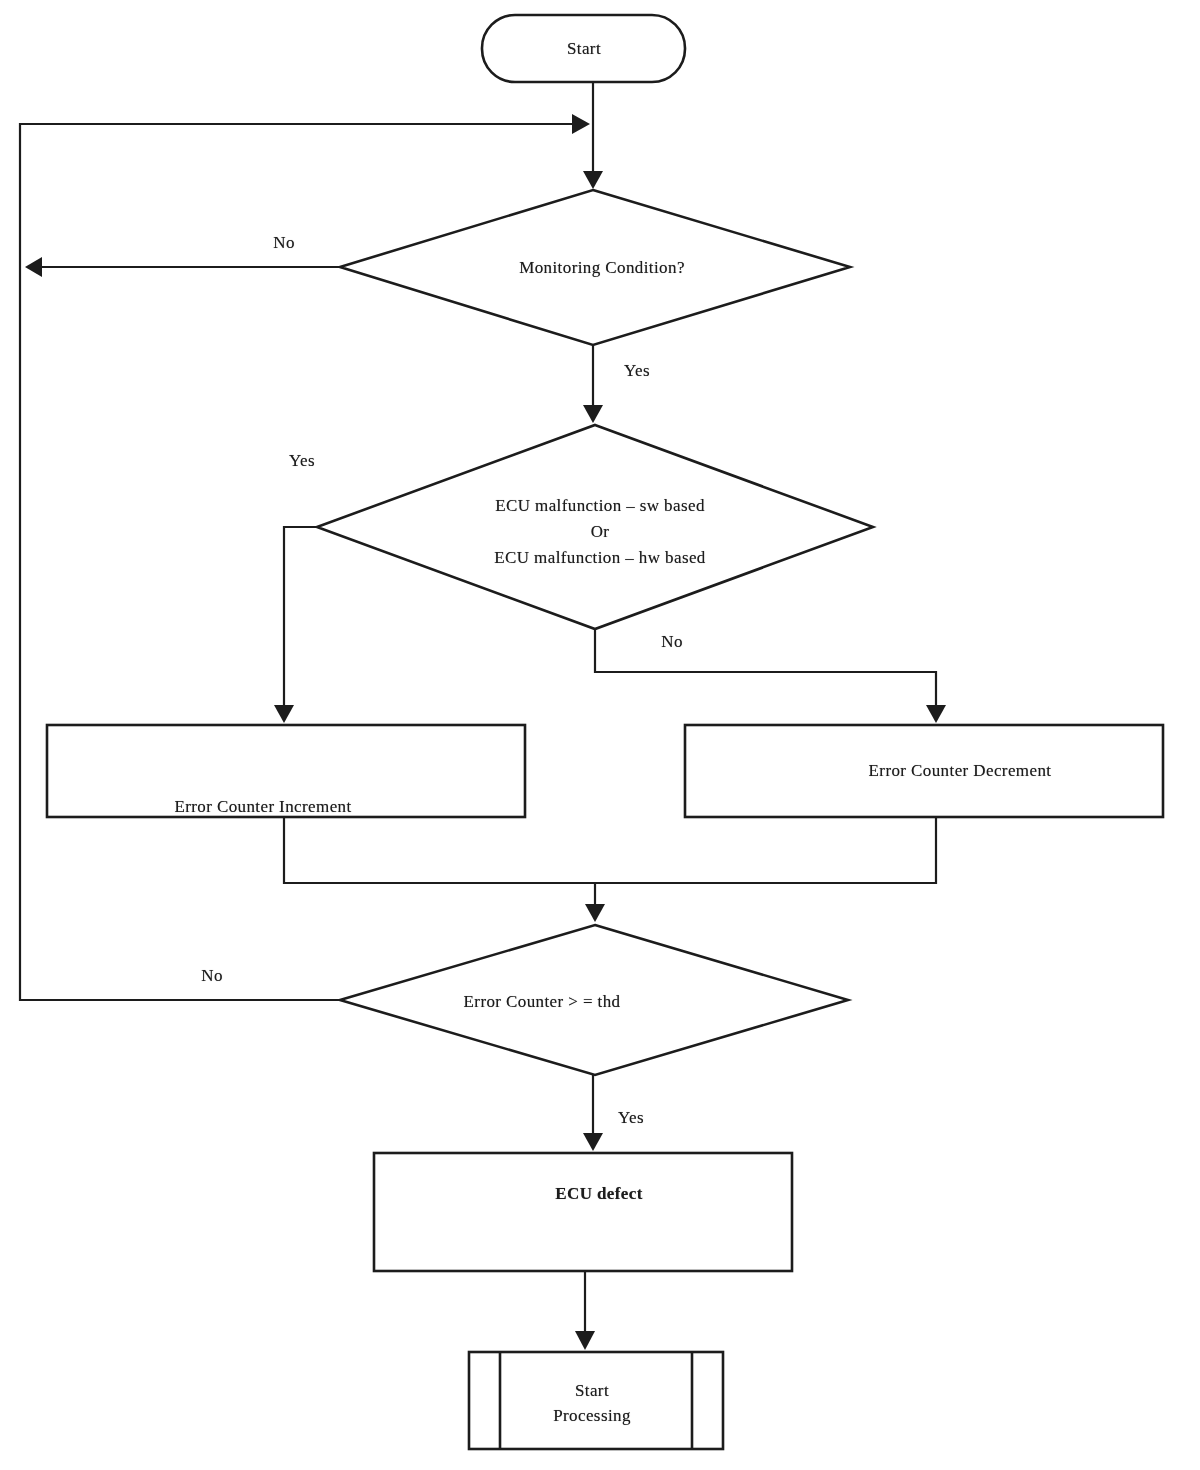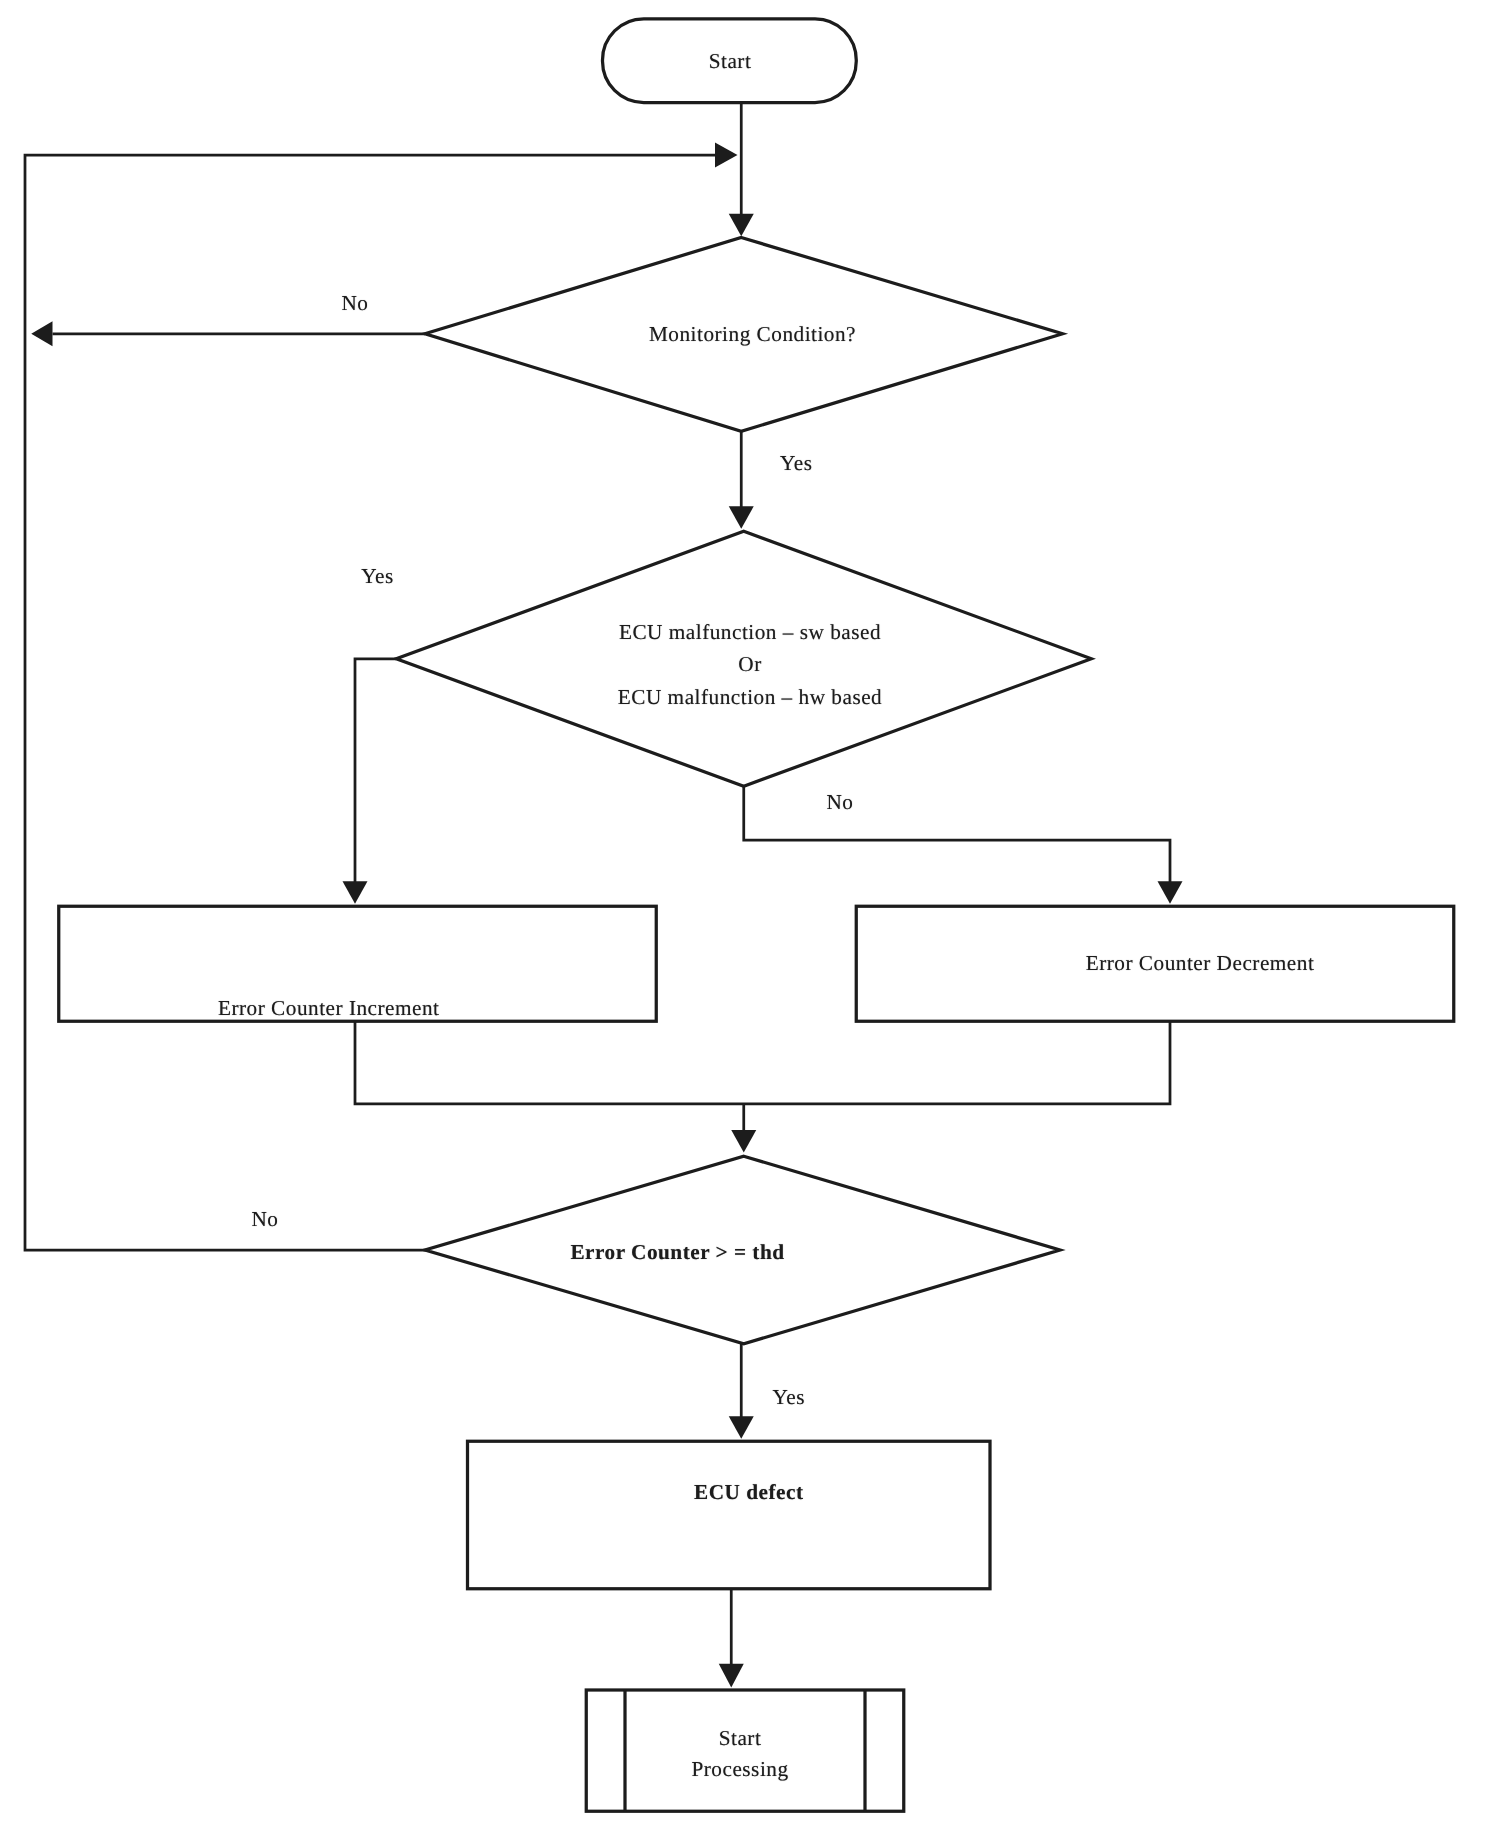--- a/index.html
+++ b/index.html
@@ -98,21 +98,21 @@
   <div class="lbl" style="left:585px; top:268px;margin-left:17px;">Monitoring Condition?</div>
 
   <div class="lbl" style="left:600px; top:532px;">
     <span>ECU malfunction – sw based</span>
     <span>Or</span>
     <span>ECU malfunction – hw based</span>
   </div>
 
   <div class="lbl" style="left:263px; top:807px;">Error Counter Increment</div>
   <div class="lbl" style="left:912px; top:771px;margin-left:48px;">Error Counter Decrement</div>
-  <div class="lbl" style="left:542px; top:1002px;font-weight:bold;">Error Counter &gt; = thd</div>
+  <div class="lbl" style="left:542px; top:1002px;">Error Counter &gt; = thd</div>
   <div class="lbl" style="left:599px; top:1194px;font-weight:bold;">ECU defect</div>
 
   <div class="lbl" style="left:592px; top:1403px; line-height:25px;">
     <span>Start</span>
     <span>Processing</span>
   </div>
 
   <div class="lbl" style="left:284px; top:243px;">No</div>
   <div class="lbl" style="left:637px; top:371px;">Yes</div>
   <div class="lbl" style="left:302px; top:461px;">Yes</div>

